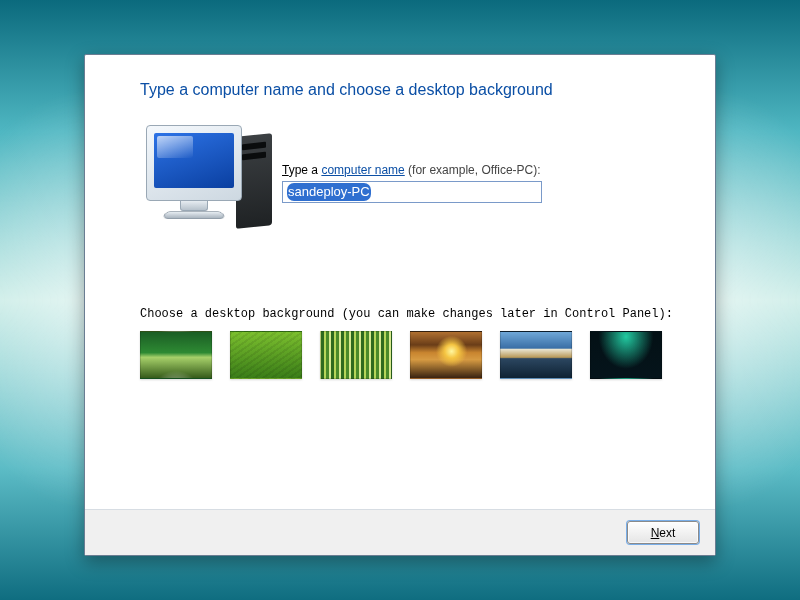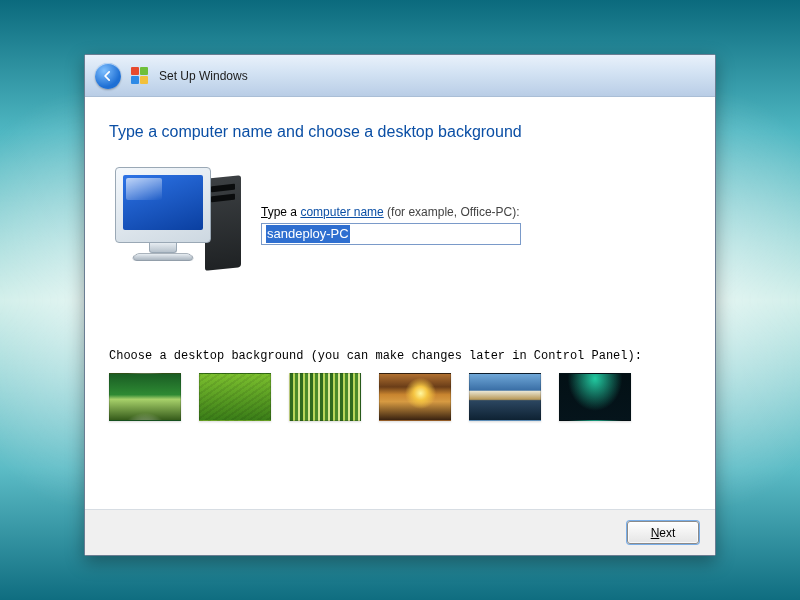--- a/index.html
+++ b/index.html
@@ -39,24 +39,24 @@
   .flag {
     width:18px; height:18px; position:relative;
   }
   .flag span{position:absolute;width:8px;height:8px;border-radius:1px;}
   .flag .r{background:#e74a2e;left:0;top:0;}
   .flag .g{background:#6ebf3a;left:9px;top:0;}
   .flag .b{background:#2e8ae6;left:0;top:9px;}
   .flag .y{background:#f2c03b;left:9px;top:9px;}
   .titlebar .title { font-size:12px; color:#1a1a1a; }
 
-  .content { flex:1; padding:20px 36px 0 24px; color:#000; font-size:12.5px; }
+  .content { flex:1; padding:20px 36px 0 44px; color:#000; font-size:12.5px;margin-left:11px; }
   h1 { font-size:16px; font-weight:400; color:#0b4fa5; margin:6px 0 26px 0; }
 
-  .row1 { display:flex; gap:20px; align-items:flex-start; }
+  .row1 { display:flex; gap:10px; align-items:flex-start; }
   .pc-illus { width:132px; height:118px; position:relative; }
   .monitor {
     position:absolute; left:6px; top:0; width:96px; height:76px;
     background:linear-gradient(160deg,#f4f8fc,#cdd8e1);
     border:1px solid #9aa8b5; border-radius:4px;
   }
   .monitor::after{
     content:""; position:absolute; left:7px; top:7px; right:7px; bottom:12px;
     background:linear-gradient(160deg,#2d73e6 0%, #0a3fa0 100%);
     border-radius:2px;
@@ -91,21 +91,21 @@
   .field-block { flex:1; padding-top:38px; }
   .field-label { font-size:12px; }
   .field-label .u { text-decoration:underline; }
   .field-label a { color:#0b4fa5; text-decoration:underline; }
   .hint { color:#444; }
   .cn-input {
     margin-top:4px; width:260px; height:22px;
     border:1px solid #7a9ac9; padding:1px 4px; font-size:13px;
   }
   .cn-input .sel {
-    display:inline-block; background:#2f6fd0; color:#fff; padding:0 1px; line-height:18px;
+    display:inline-block; background:#2f6fd0; color:#fff; padding:0 1px; line-height:18px;border-radius:7px;
   }
 
   .section2 { margin-top:64px; }
   .section2 .lbl { font-size:12px;font-family:Liberation Mono, monospace; }
   .thumbs { margin-top:10px; display:flex; gap:18px; }
   .thumb {
     width:72px; height:48px; border:1px solid rgba(0,0,0,0.15);
     box-shadow:0 1px 2px rgba(0,0,0,0.15);
   }
   .t1{ background:
@@ -146,34 +146,20 @@
   .next-btn .u{ text-decoration:underline; }
 </style>
 </head>
 <body>
 
 <div class="beam left"></div>
 <div class="beam right"></div>
 
 <div class="dialog">
 
-  <div class="titlebar">
-    <div class="back-btn">
-      <svg viewBox="0 0 24 24">
-        <path d="M14 5l-7 7 7 7" fill="none" stroke="#fff" stroke-width="3" stroke-linecap="round" stroke-linejoin="round"></path>
-      </svg>
-    </div>
-    <div class="flag">
-      <span class="r"></span>
-        <span class="g"></span>
-        <span class="b"></span>
-        <span class="y"></span>
-    </div>
-    <div class="title">Set Up Windows</div>
-  </div>
 
   <div class="content">
     <h1>Type a computer name and choose a desktop background</h1>
 
     <div class="row1">
       <div class="pc-illus">
         <div class="tower"></div>
         <div class="monitor"></div>
         <div class="stand"></div>
         <div class="base"></div>

